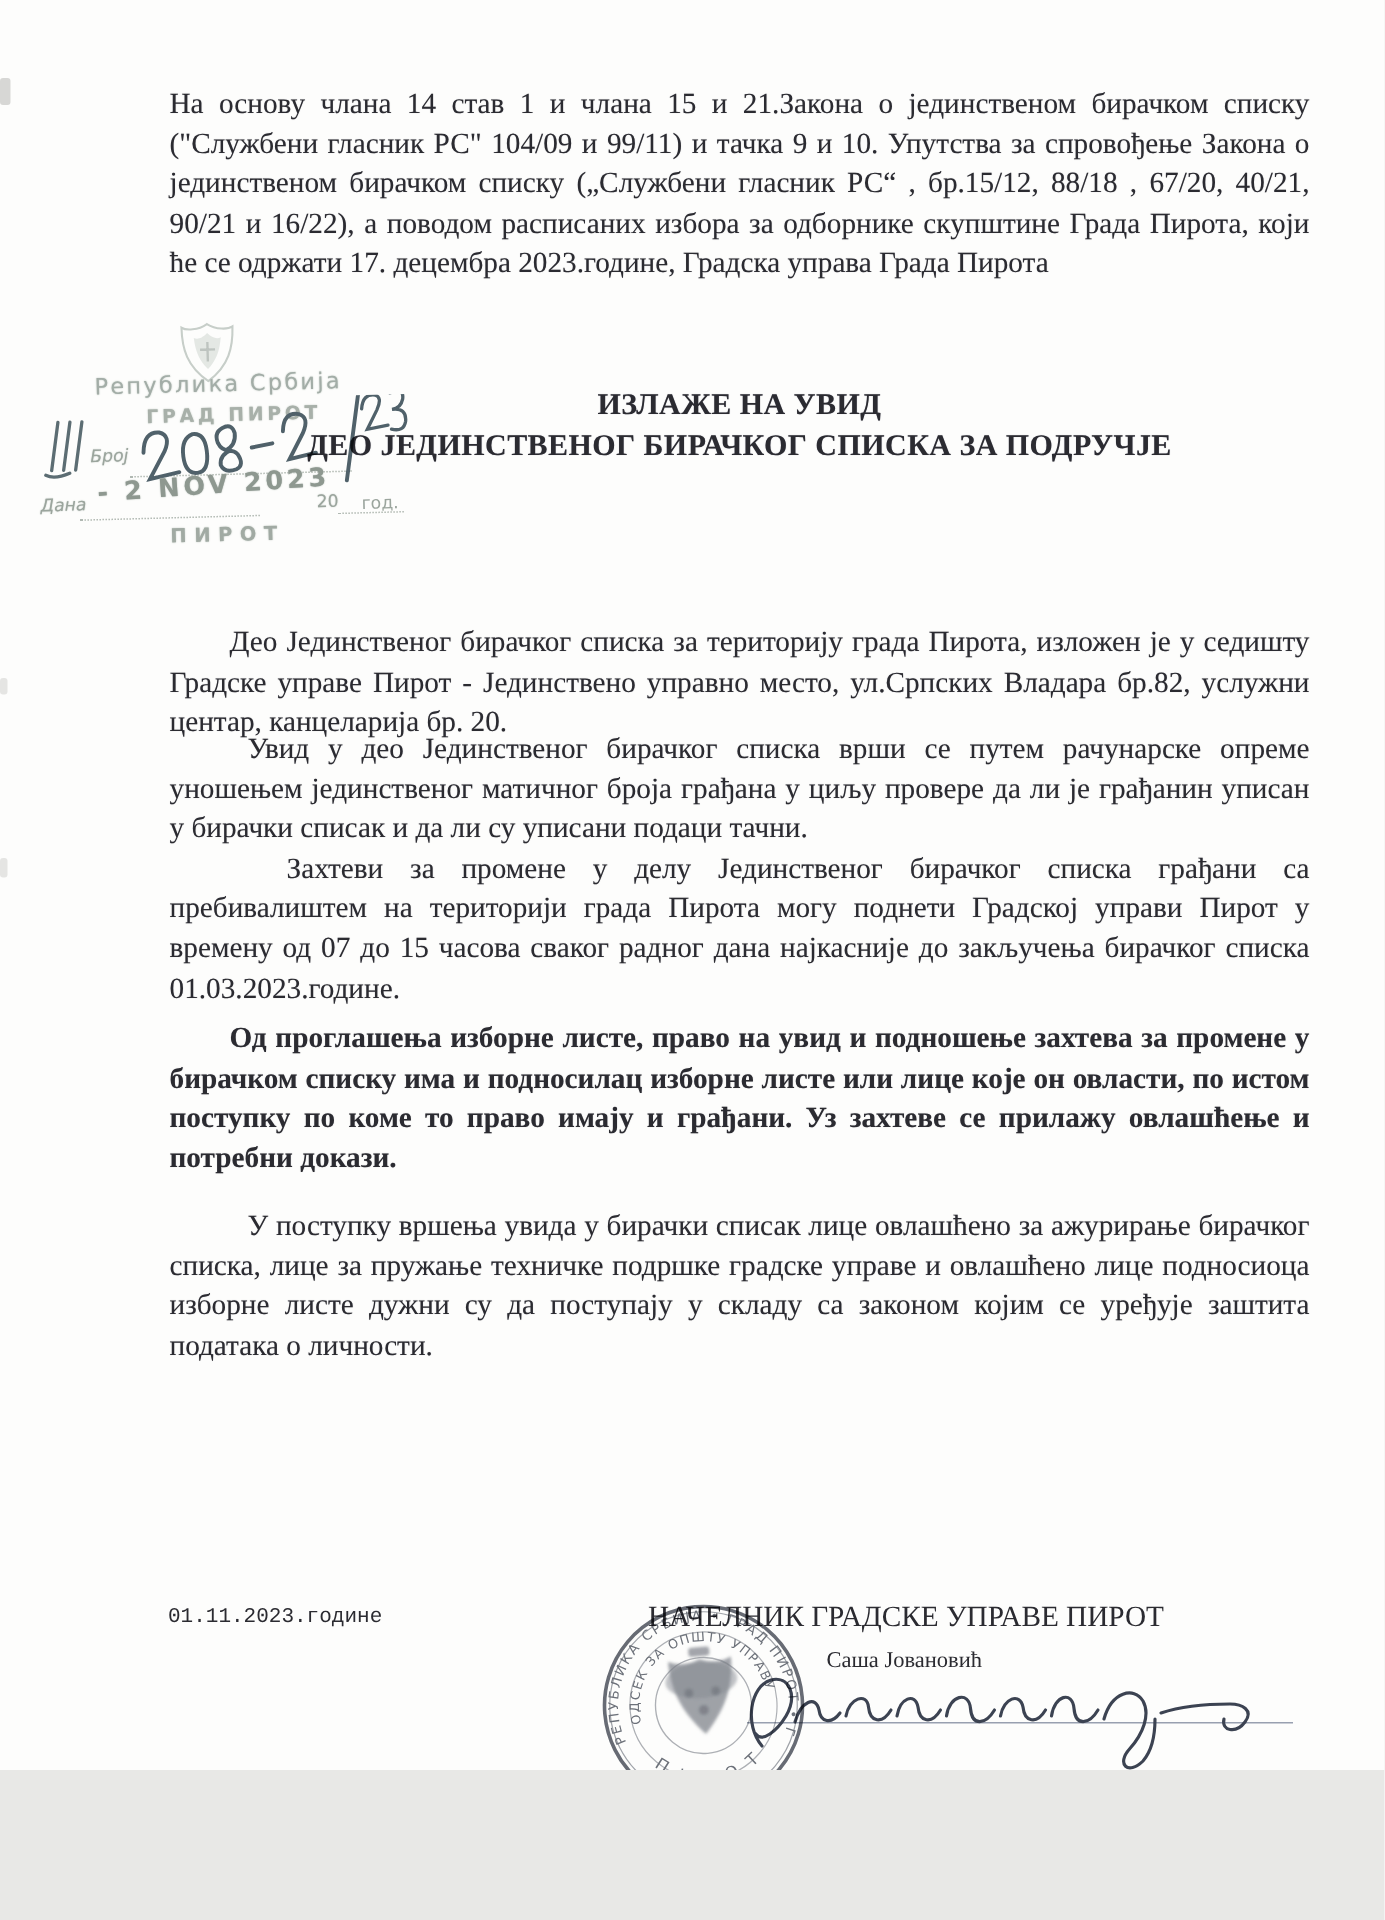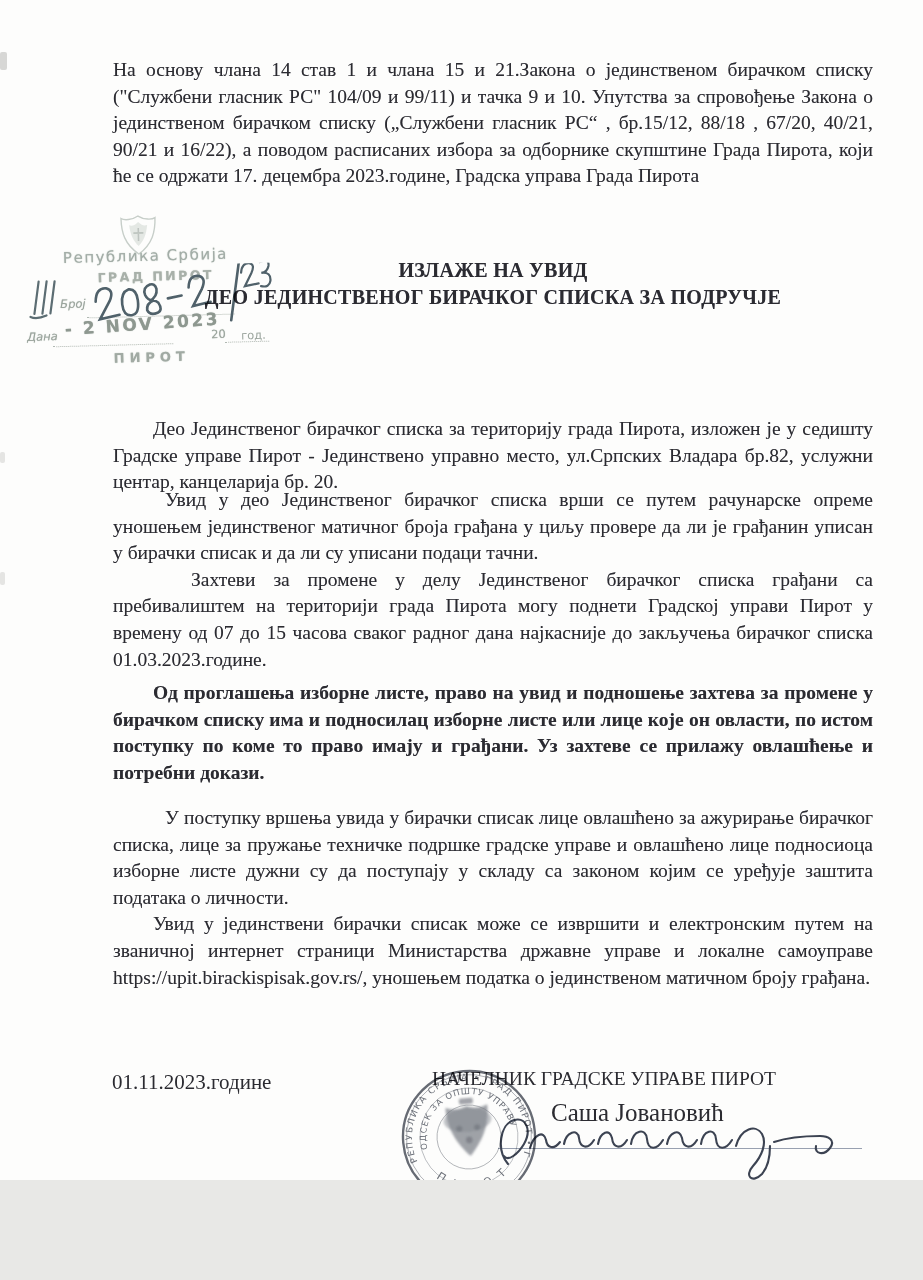--- a/index.html
+++ b/index.html
@@ -63,23 +63,23 @@
   }
   .rc-place{
     position:absolute;left:88px;top:139px;
     font-size:13px;color:#a2aca5;letter-spacing:5px;font-weight:bold;
     text-shadow:0 0 1.2px #bcc4be;
   }
   .rc-year{position:absolute;left:216px;top:120px;font-size:11.5px;color:#9ca69f;}
   .rc-hand{position:absolute;left:64px;top:55px;}
   .rc-roman{position:absolute;left:4px;top:62px;}
   
-  .f-date{position:absolute;left:112px;top:1070px;font-size:21px;}
+  .f-date{position:absolute;left:112px;top:1070px;font-size:14px;font-family:Liberation Mono, monospace;}
   .f-title{position:absolute;left:432px;top:1068px;font-size:19.5px;white-space:nowrap;}
-  .f-name{position:absolute;left:551px;top:1099px;font-size:25px;}
+  .f-name{position:absolute;left:551px;top:1099px;font-size:15px;}
   .f-sigline{position:absolute;left:498px;top:1148px;width:364px;height:1px;background:#98a0b0;}
   .f-sig{position:absolute;left:492px;top:1102px;}
   .seal{position:absolute;left:394px;top:1062px;mix-blend-mode:multiply;opacity:.9;transform:rotate(-5deg);}
   .seal text{font-family:"DejaVu Sans",sans-serif;fill:#5d626c;}
   .artifact{position:absolute;background:#b9b9b6;opacity:.55;border-radius:2px;filter:blur(.5px);}
 </style>
 </head>
 <body>
 
 <div class="page">
@@ -101,21 +101,20 @@
     <p class="ind-m">Увид у део Јединственог бирачког списка врши се путем рачунарске опреме уношењем јединственог матичног броја грађана у циљу провере да ли је грађанин уписан у бирачки списак и да ли су уписани подаци тачни.</p>
     <p class="ind-l">Захтеви за промене у делу Јединственог бирачког списка грађани са пребивалиштем на територији града Пирота  могу поднети Градској управи Пирот у времену од 07 до 15 часова сваког радног дана најкасније до закључења бирачког списка 01.03.2023.године.</p>
   </div>
 
   <div class="bodytext" style="top:680px;font-weight:bold;">
     <p class="ind-s">Од проглашења изборне листе, право на увид и подношење захтева за промене у бирачком списку има и подносилац изборне листе или лице које он овласти, по истом поступку по коме то право имају и грађани. Уз захтеве се прилажу овлашћење и потребни докази.</p>
   </div>
 
   <div class="bodytext" style="top:805px;">
     <p class="ind-m">У поступку вршења увида у бирачки списак лице овлашћено за ажурирање бирачког списка, лице за пружање техничке подршке градске управе и овлашћено лице подносиоца изборне листе дужни су да поступају у складу са законом којим се уређује заштита података о личности.</p>
-    <p class="ind-s">Увид у јединствени бирачки списак може се извршити и електронским путем на званичној интернет страници Министарства државне управе и локалне самоуправе https://upit.birackispisak.gov.rs/, уношењем податка о јединственом матичном броју грађана.</p>
   </div>
 
   <div class="receipt">
     <svg class="crest" width="40" height="44" viewBox="0 0 40 44">
       <path d="M20,3 C14,7 6,7 3,5 C3,19 6,31 20,41 C34,31 37,19 37,5 C34,7 26,7 20,3 Z" fill="none" stroke="#b7c1bb" stroke-width="1.4"></path>
       <path d="M20,9 C16,13 13,13 11,12 C12,22 15,28 20,33 C25,28 28,22 29,12 C27,13 24,13 20,9 Z" fill="#c3ccc6" opacity=".55"></path>
       <path d="M20,15 L20,28 M15,20 L25,20" stroke="#9fa9a3" stroke-width="1.6" opacity=".8"></path>
     </svg>
     <div class="rc-country">Република Србија</div>
     <div class="rc-city">ГРАД ПИРОТ</div>

